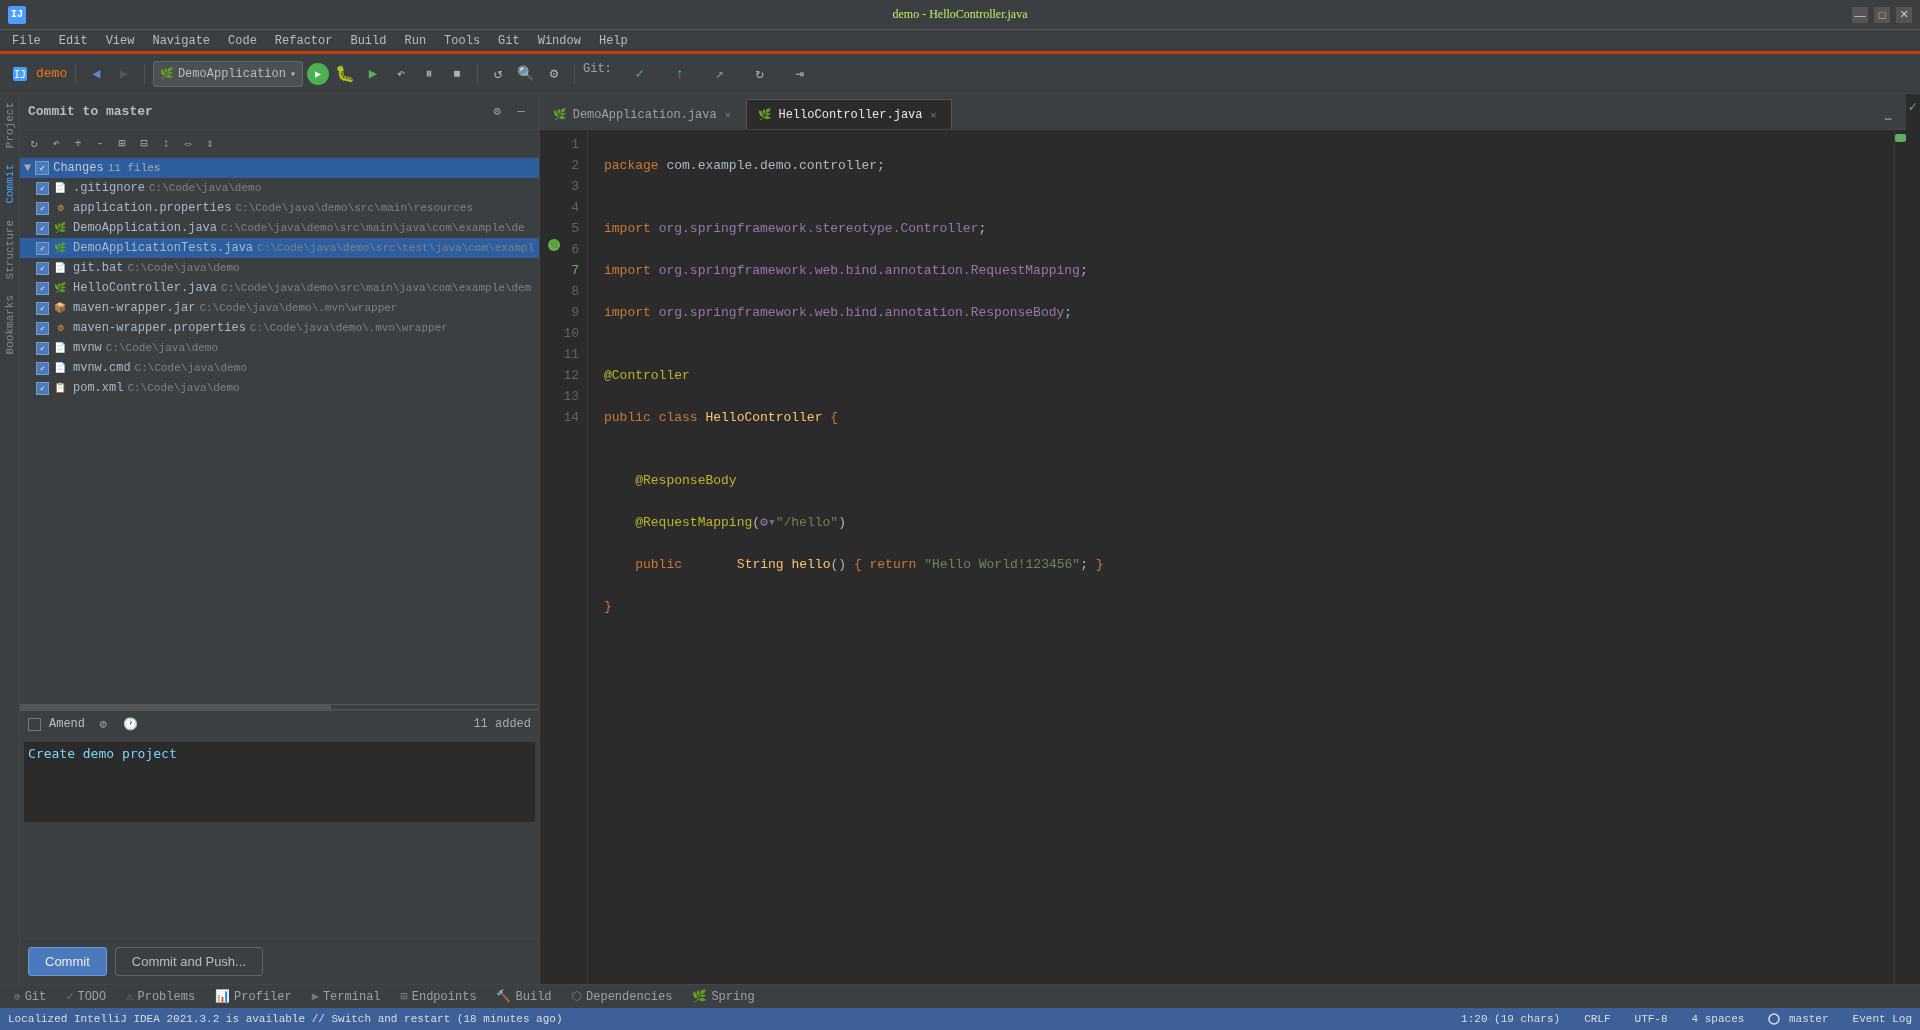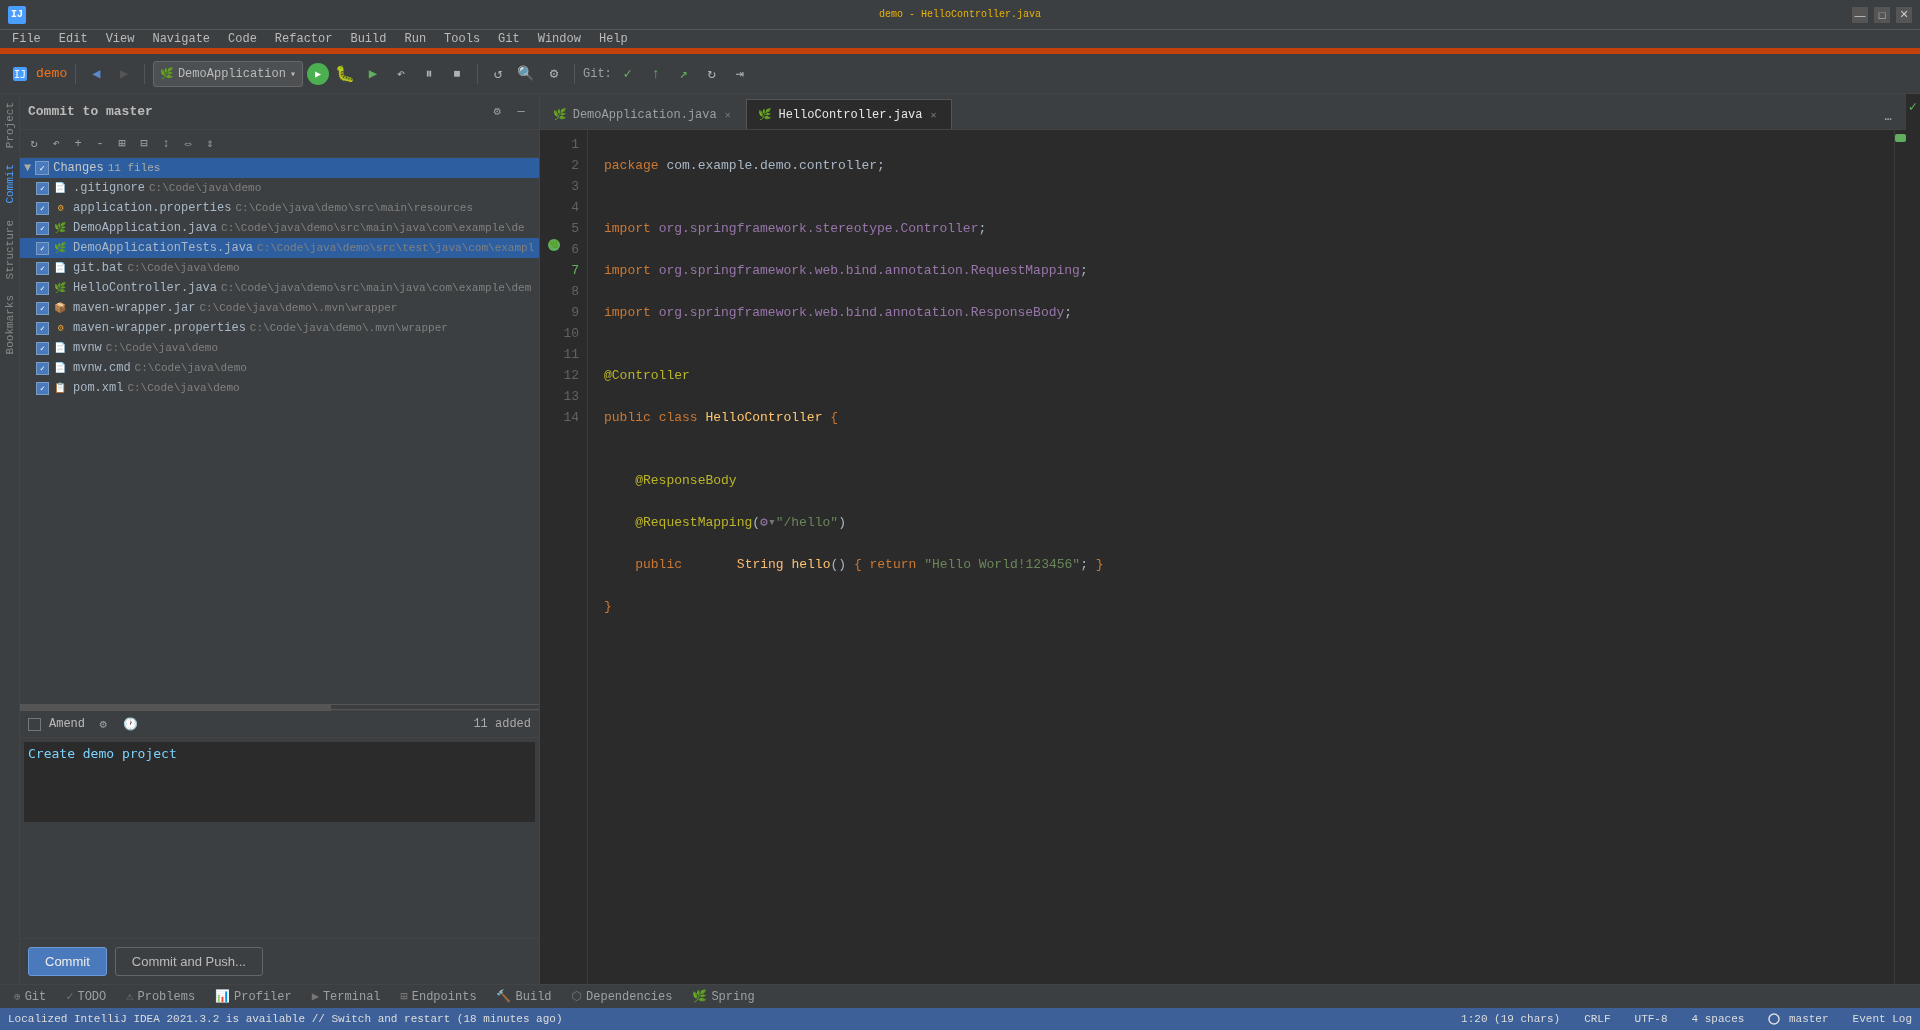--- a/index.html
+++ b/index.html
@@ -25,44 +25,45 @@
     }
     #title-bar-left {
       display: flex;
       align-items: center;
       gap: 8px;
     }
     #title-bar-center {
       position: absolute;
       left: 50%;
       transform: translateX(-50%);
-      color: #eab308;
-      font-size: 10px;
+      color: #bef264;
+      font-size: 12px;
+      font-family: Liberation Serif, serif;
     }
     #title-bar-right {
       display: flex;
       align-items: center;
       gap: 6px;
     }
     .title-btn {
       width: 16px; height: 16px;
       background: #555;
       border: none;
       color: #ccc;
       font-size: 11px;
       cursor: pointer;
       display: flex; align-items: center; justify-content: center;
     }
     .menu-bar {
       height: 24px;
       background: #3c3f41;
       display: flex;
-      align-items: flex-start;
+      align-items: center;
       padding: 0 4px;
-      border-bottom: 6px solid #c2410c;
+      border-bottom: 3px solid #c2410c;
       gap: 2px;
     }
     .menu-item {
       padding: 2px 8px;
       color: #bbb;
       font-size: 12px;
       cursor: pointer;
     }
 
     
@@ -103,21 +104,21 @@
     .run-btn {
       width: 22px; height: 22px;
       background: #4caf50;
       border-radius: 50%;
       display: flex; align-items: center; justify-content: center;
       color: white;
       font-size: 10px;
       cursor: pointer;
     }
     .git-controls {
-      display: flex; align-items: center; gap: 4px;
+      display: flex; gap: 16px;
       color: #9da0a2;
       font-size: 12px;
     }
 
     
     #main-layout {
       display: flex;
       height: calc(1030px - 30px - 24px - 40px - 24px - 22px);
     }
 

